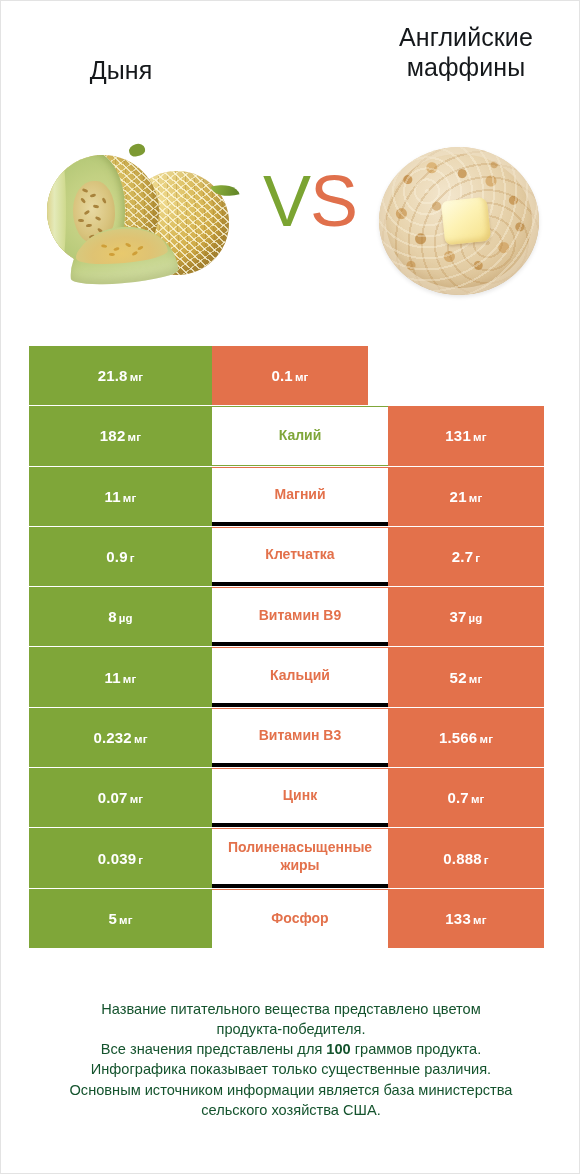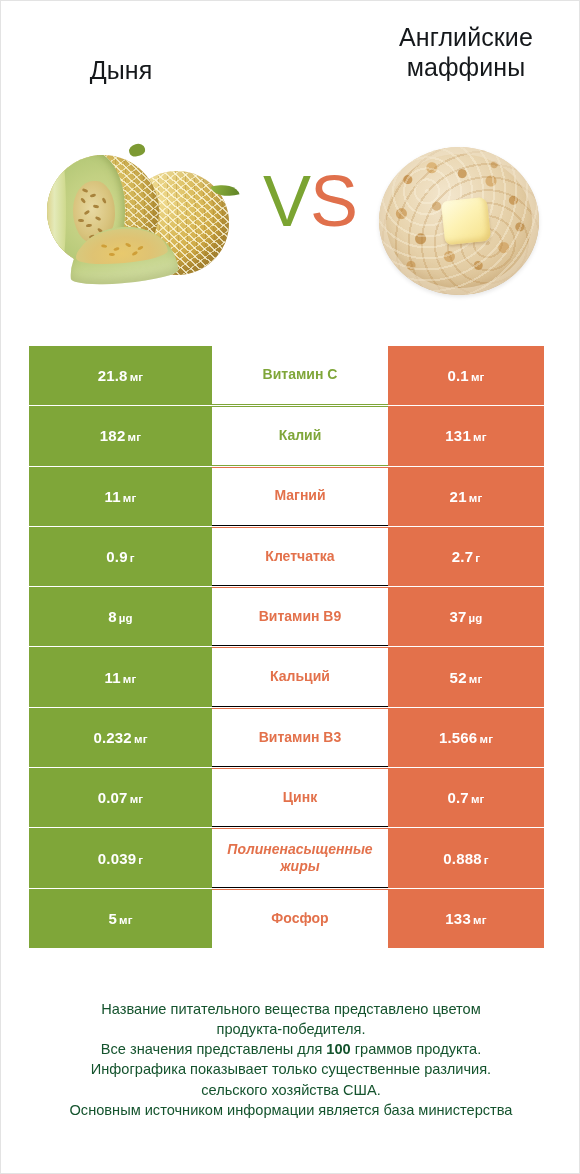--- a/index.html
+++ b/index.html
@@ -296,26 +296,26 @@
     font-weight: 700;
     margin-left: 2px;
   }
   .nutrient {
     font-size: 14px;
     font-weight: 700;
     line-height: 1.25;
     padding: 0 2px;
     white-space: nowrap;
   }
-  .nutrient.wrap { white-space: normal; font-style: italic; }
+  .nutrient.wrap { white-space: normal; }
   .win-green  { color: #7fa639; }
   .win-orange { color: #e3714b; }
 
   .row.border-green .cell-mid  { border-top: 1px solid #7fa639; border-bottom: 1px solid #7fa639; }
-  .row.border-orange .cell-mid { border-top: 1px solid #e3714b; border-bottom: 1px solid #000000; }
+  .row.border-orange .cell-mid { border-top: 1px solid #e3714b; border-bottom: 4px solid #000000; }
   .row.first .cell-mid { border-top: none; }
   .row.last  .cell-mid { border-bottom: none; }
 
   
   .footer {
     position: absolute;
     left: 12px;
     top: 998px;
     width: 556px;
     text-align: center;
@@ -389,23 +389,20 @@
       <div class="butter"></div>
     </div>
   </div>
 </div>
 
 <div class="table">
     <div class="row border-green first">
       <div class="cell cell-left">
         <span class="val">21.8<span class="unit">мг</span></span>
       </div>
-      <div class="cell cell-mid">
-        <span class="nutrient win-green">Витамин C</span>
-      </div>
       <div class="cell cell-right">
         <span class="val">0.1<span class="unit">мг</span></span>
       </div>
     </div>
     <div class="row border-green">
       <div class="cell cell-left">
         <span class="val">182<span class="unit">мг</span></span>
       </div>
       <div class="cell cell-mid">
         <span class="nutrient win-green">Калий</span>
@@ -502,15 +499,15 @@
         <span class="val">133<span class="unit">мг</span></span>
       </div>
     </div>
   </div>
 
 <div class="footer">
   <div>Название питательного вещества представлено цветом</div>
   <div>продукта-победителя.</div>
   <div><span>Все значения представлены для </span><span class="b">100</span><span> граммов продукта.</span></div>
   <div>Инфографика показывает только существенные различия.</div>
+  <div>Основным источником информации является база министерства</div>
   <div>сельского хозяйства США.</div>
-  <div>Основным источником информации является база министерства</div>
 </div>
 
 </body></html>

